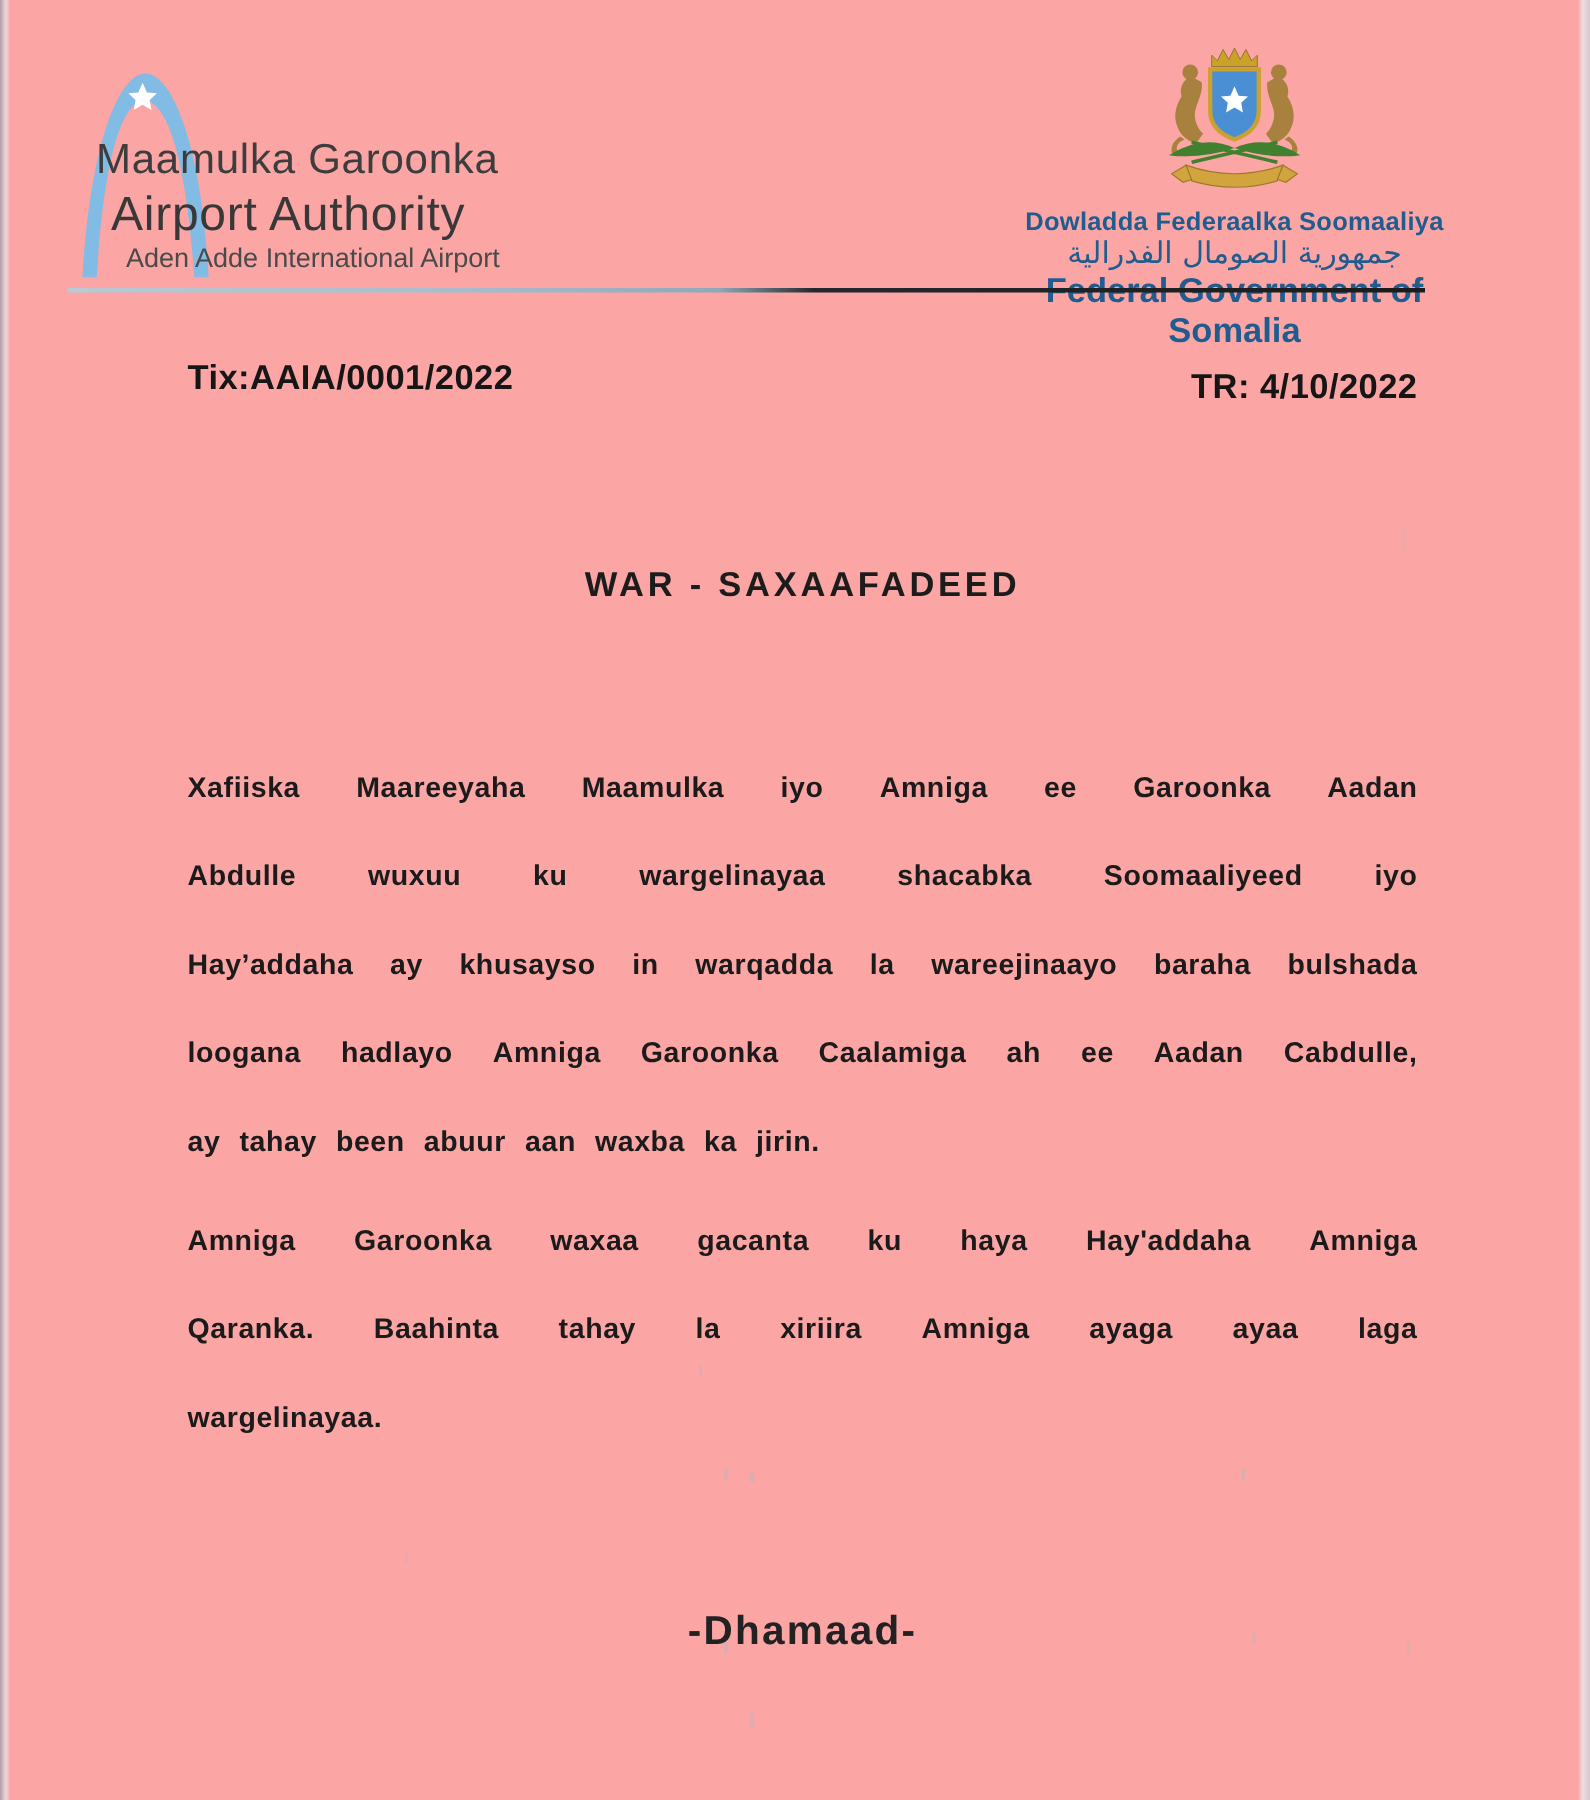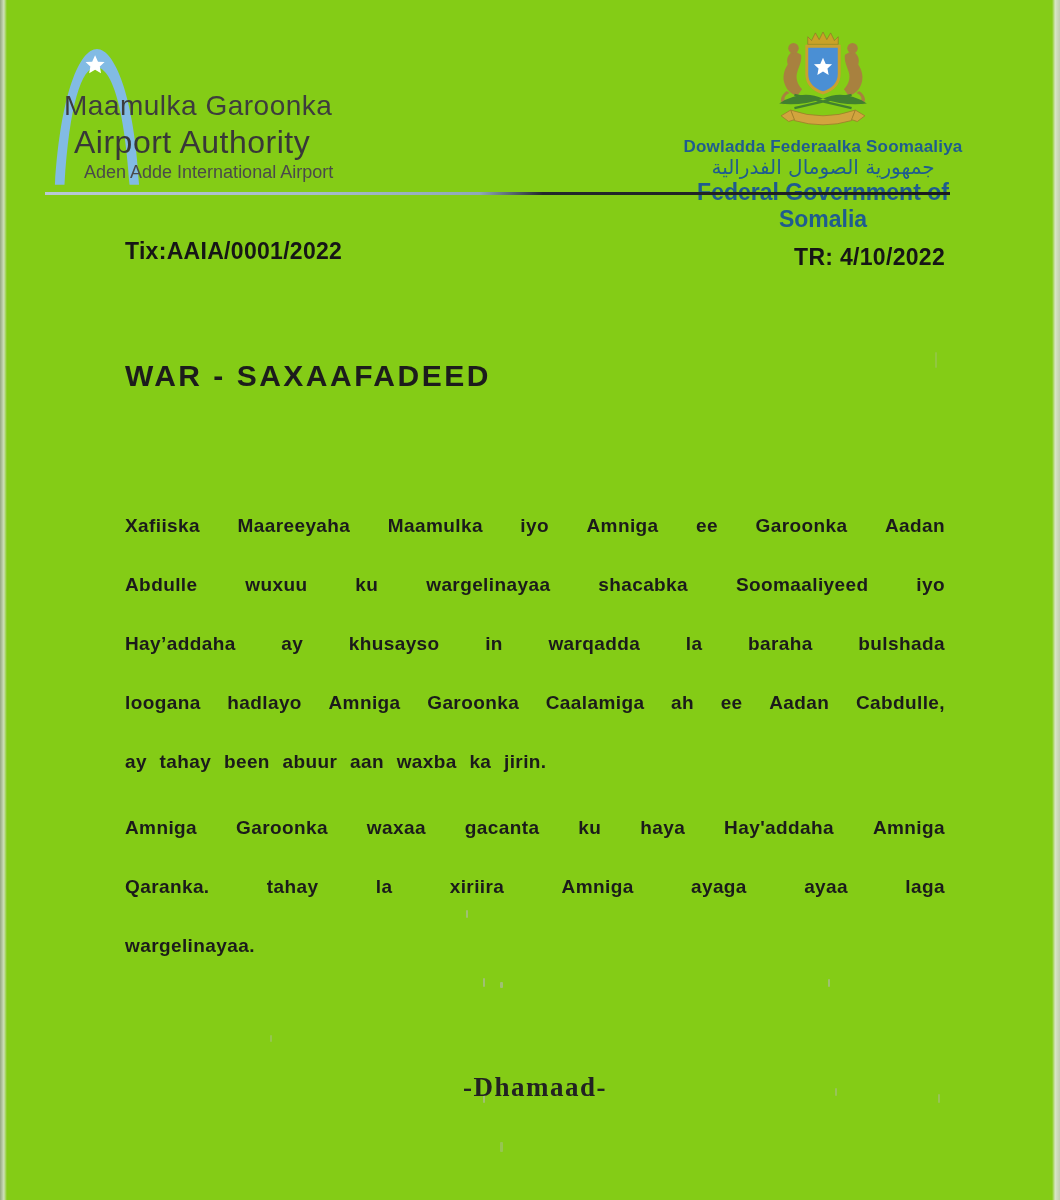--- a/index.html
+++ b/index.html
@@ -2,21 +2,21 @@
 <html><head>
 <meta charset="utf-8">
 <style>
   * { margin:0; padding:0; box-sizing:border-box; }
   html,body { width:1060px; height:1200px; }
   body {
     font-family:"Liberation Sans", sans-serif;
     background:#ffffff; color:#1f1f1f;
     position:relative; overflow:hidden;
   }
-  .page { position:absolute; inset:0; background:#84cc16; }
+  .page { position:absolute; inset:0; background:#fca5a5; }
 
   
   .scan-edge-left {
     position:absolute; left:0; top:0; width:7px; height:100%;
     background:linear-gradient(to right,#9a9aa4,#e7e7ee 55%,rgba(255,255,255,0));
     opacity:.75;
   }
   .scan-edge-right {
     position:absolute; right:0; top:0; width:8px; height:100%;
     background:linear-gradient(to left,#cfcfd6,#ececf1 60%,rgba(255,255,255,0));
@@ -54,39 +54,39 @@
   
   .meta-row {
     position:absolute; left:125px; top:238px; width:820px;
     display:flex; justify-content:space-between;
     font-weight:bold; font-size:23px; color:#161616; letter-spacing:.3px;
   }
   .meta-date { margin-top:6px; }
 
   
   .doc-title {
-    position:absolute; left:125px; top:359px; width:820px;
-    text-align:left; font-size:30px; font-weight:bold;
+    position:absolute; left:125px; top:376px; width:820px;
+    text-align:center; font-size:23px; font-weight:bold;
     letter-spacing:2.5px; color:#1c1c1c;
   }
 
   
   .body-main { position:absolute; left:125px; top:496px; width:820px; }
   .para + .para { margin-top:7px; }
   .line {
     height:59px; line-height:59px;
     font-weight:bold; font-size:19px; letter-spacing:.4px; color:#1b1b1b;
     white-space:nowrap;
   }
   .line.just { display:flex; justify-content:space-between; }
   .line.last { word-spacing:7px; }
 
   .closing {
     position:absolute; left:125px; top:1072px; width:820px;
-    text-align:center; font-family:Liberation Serif, serif;
+    text-align:center; font-family:Liberation Sans, sans-serif;
     font-weight:bold; font-size:27px; letter-spacing:1.5px; color:#222;
   }
 </style>
 </head>
 <body>
 
 <div class="page">
 
   <div class="scan-edge-left"></div>
   <div class="scan-edge-right"></div>
@@ -175,20 +175,21 @@
           <span>Soomaaliyeed</span>
           <span>iyo</span>
         </div>
         <div class="line just">
           <span>Hay’addaha</span>
           <span>ay</span>
           <span>khusayso</span>
           <span>in</span>
           <span>warqadda</span>
           <span>la</span>
+          <span>wareejinaayo</span>
           <span>baraha</span>
           <span>bulshada</span>
         </div>
         <div class="line just">
           <span>loogana</span>
           <span>hadlayo</span>
           <span>Amniga</span>
           <span>Garoonka</span>
           <span>Caalamiga</span>
           <span>ah</span>
@@ -204,20 +205,21 @@
           <span>Garoonka</span>
           <span>waxaa</span>
           <span>gacanta</span>
           <span>ku</span>
           <span>haya</span>
           <span>Hay'addaha</span>
           <span>Amniga</span>
         </div>
         <div class="line just">
           <span>Qaranka.</span>
+          <span>Baahinta</span>
           <span>tahay</span>
           <span>la</span>
           <span>xiriira</span>
           <span>Amniga</span>
           <span>ayaga</span>
           <span>ayaa</span>
           <span>laga</span>
         </div>
         <div class="line last">wargelinayaa.</div>
       </div>

